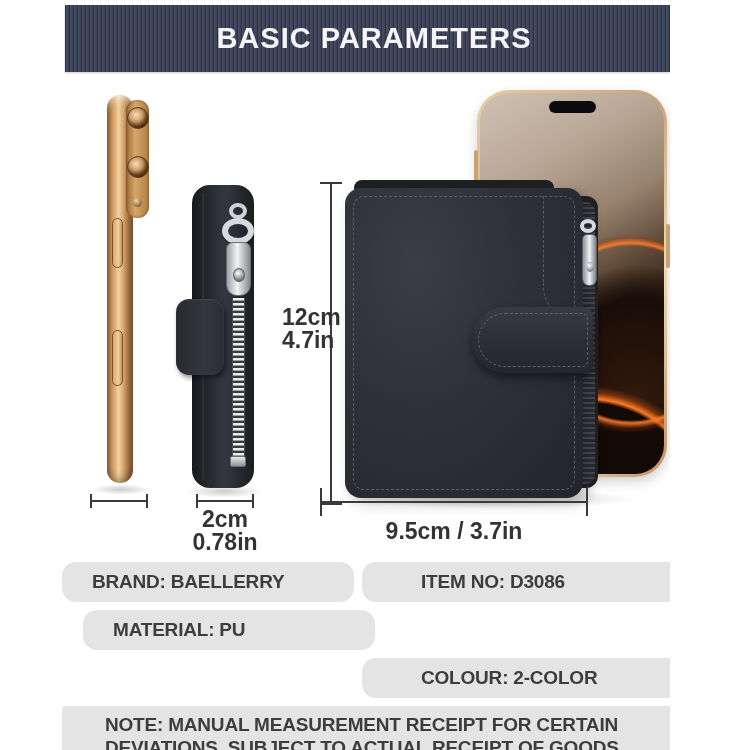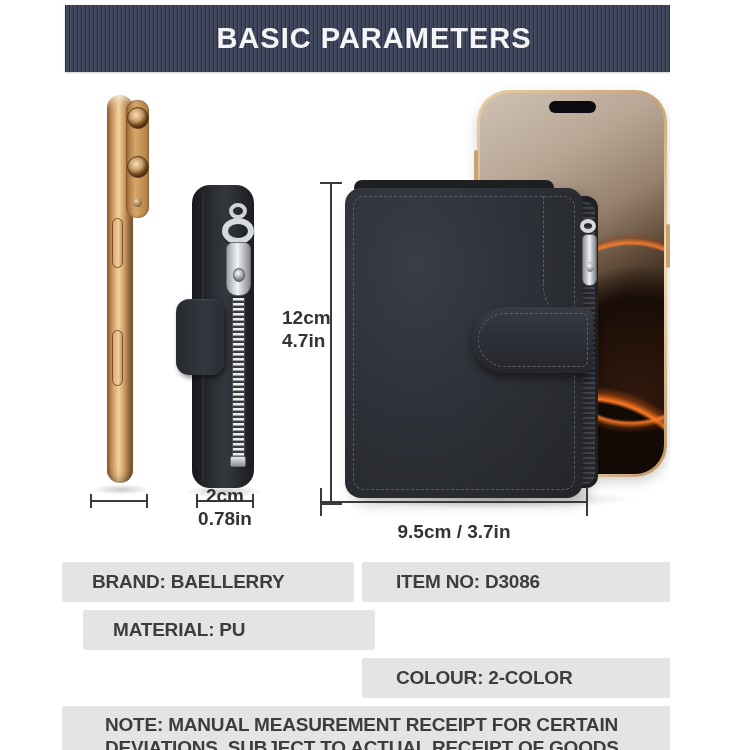--- a/index.html
+++ b/index.html
@@ -151,34 +151,34 @@
   .hline { left:320px; top:501px; width:268px; height:2px; }
   .htick-l { left:320px; top:488px; width:2px; height:28px; }
   .htick-r { left:586px; top:488px; width:2px; height:28px; }
   .b1 { left:90px;  top:500px; width:58px; height:2px; }
   .b1t-l { left:90px;  top:494px; width:2px; height:14px; }
   .b1t-r { left:146px; top:494px; width:2px; height:14px; }
   .b2 { left:196px; top:500px; width:58px; height:2px; }
   .b2t-l { left:196px; top:494px; width:2px; height:14px; }
   .b2t-r { left:252px; top:494px; width:2px; height:14px; }
 
-  .dim-label { position:absolute; color:#333333; font-weight:bold; font-size:19px; line-height:23px; text-align:center; }
+  .dim-label { position:absolute; color:#333333; font-weight:bold; font-size:23px; line-height:23px; text-align:center; }
   .lbl-phone { left:79px; top:508px; width:80px; }
-  .lbl-side { left:185px; top:484px; width:80px; }
+  .lbl-side { left:185px; top:508px; width:80px; }
   .lbl-height { left:282px; top:306px; width:50px; text-align:left; }
   .lbl-width { left:352px; top:514px; width:204px;margin-top:6px; }
 
   
   .cell {
-    position:absolute; height:40px; background:#e4e4e4; border-radius:3px;
+    position:absolute; height:40px; background:#e4e4e4; border-radius:14px;
     display:flex; align-items:center;
     color:#3d3d3d; font-weight:bold; font-size:19px; letter-spacing:-0.2px;
   }
   .cell-l { left:62px; width:292px; padding-left:30px; }
-  .cell-r { left:362px; width:328px; padding-left:34px; }
+  .cell-r { left:362px; width:328px; padding-left:59px; }
   .row-1 { top:562px; } .row-2 { top:610px;margin-left:21px; } .row-3 { top:658px; }
   .note-cell {
     position:absolute; left:62px; top:706px; width:628px; height:64px;
     background:#e4e4e4; border-radius:3px; padding:7px 0 0 43px;
     color:#3d3d3d; font-weight:bold; font-size:19px; line-height:23px; letter-spacing:-0.2px;
   }
 </style>
 </head>
 <body>
 

